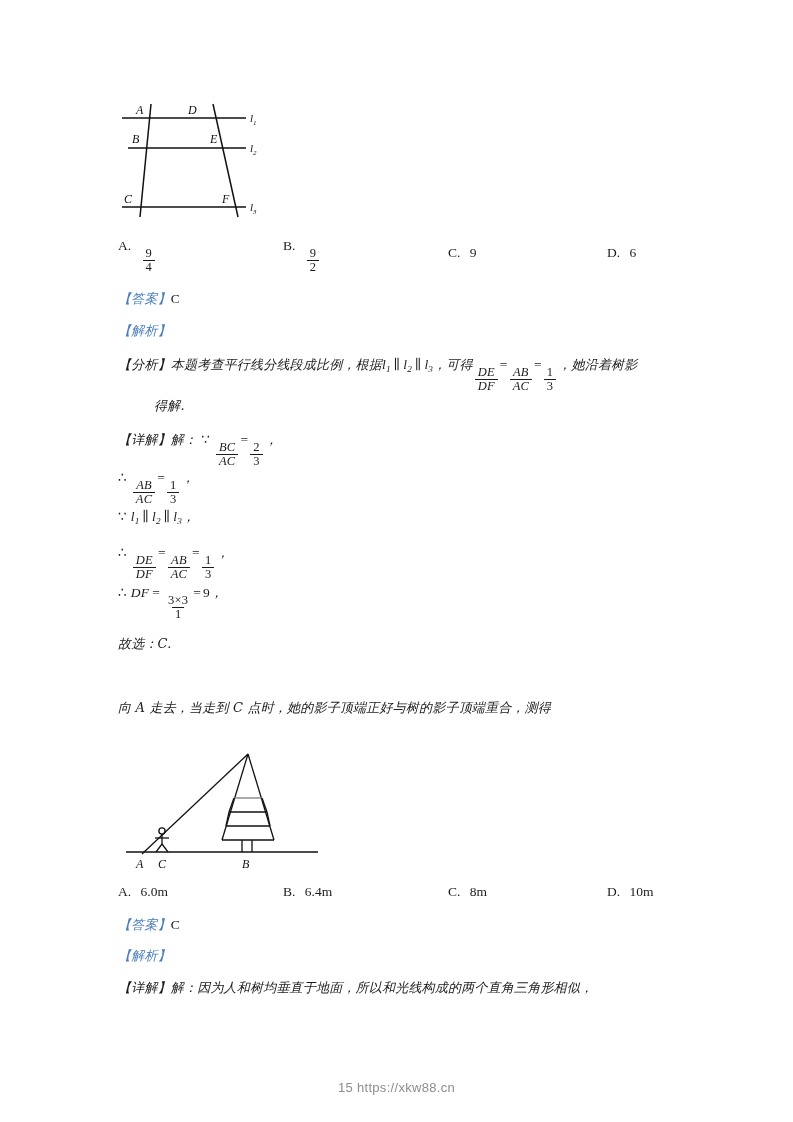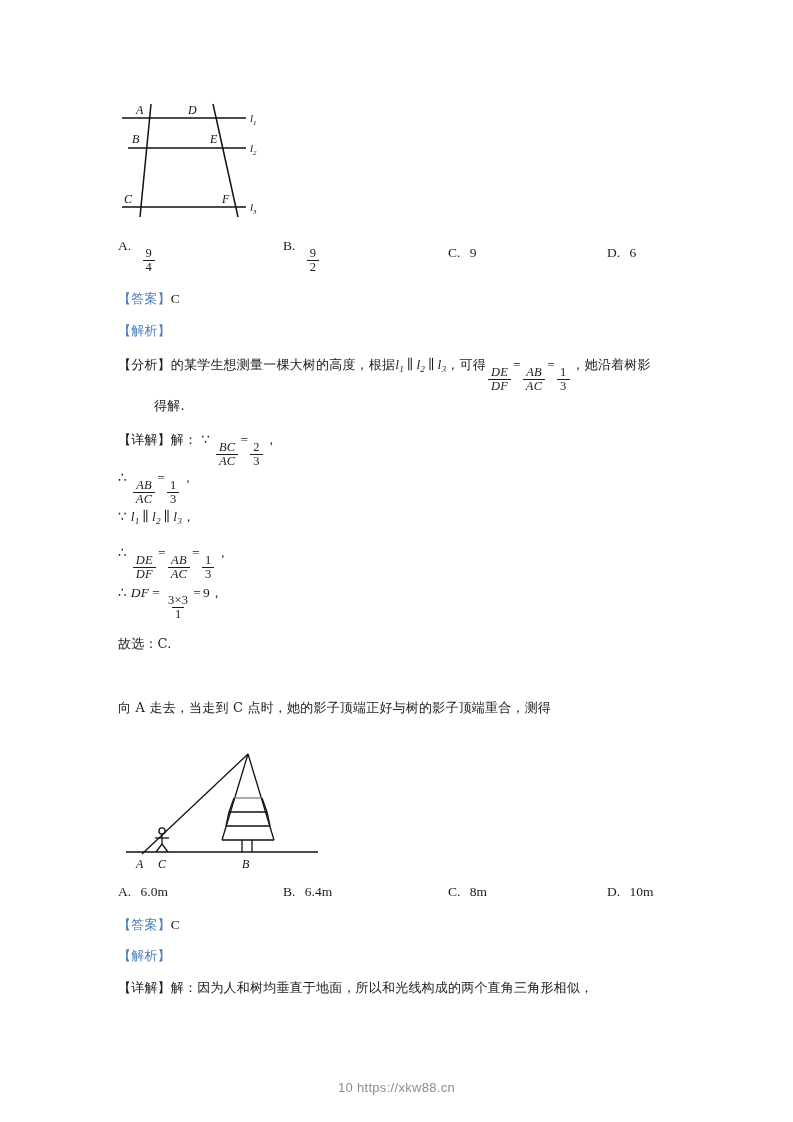--- a/index.html
+++ b/index.html
@@ -14,21 +14,21 @@
   .page{position:relative;width:793px;height:1122px;}
 
   
   .line{
     position:absolute;
     font-size:13.5px;
     line-height:20px;
     white-space:nowrap;
     letter-spacing:.2px;
   }
-  .cn{font-family:"DejaVu Serif","Liberation Serif",serif;font-size:13px;}
+  .cn{font-family:"DejaVu Serif","Liberation Serif",serif;font-size:13px;font-style:italic;}
   .tag{color:#4a7ebb;}
   .blk{color:#1b1b1b;}
   .ital{font-style:italic;font-family:"Liberation Serif",serif;}
 
   
   .frac{
     display:inline-flex;
     flex-direction:column;
     align-items:center;
     vertical-align:-0.52em;
@@ -118,21 +118,21 @@
 
   <div class="line" style="left:118px;top:289px;">
     <span class="cn tag">【答案】</span><span class="blk">C</span>
   </div>
 
   <div class="line" style="left:118px;top:321px;">
     <span class="cn tag">【解析】</span>
   </div>
 
   <div class="line" style="left:118px;top:355px;">
-    <span class="cn blk">【分析】</span><span class="cn">的某学生想测量一棵大树的高度，根据</span><span class="ital"><span>l</span><span class="sub">1</span></span><span style="margin:0 3px;">∥</span><span class="ital"><span>l</span><span class="sub">2</span></span><span style="margin:0 3px;">∥</span><span class="ital"><span>l</span><span class="sub">3</span></span><span class="cn">，可得</span><span class="frac it">
+    <span class="cn blk">【分析】</span><span class="cn">本题考查平行线分线段成比例，根据</span><span class="ital"><span>l</span><span class="sub">1</span></span><span style="margin:0 3px;">∥</span><span class="ital"><span>l</span><span class="sub">2</span></span><span style="margin:0 3px;">∥</span><span class="ital"><span>l</span><span class="sub">3</span></span><span class="cn">，可得</span><span class="frac it">
         <span class="num">DE</span>
         <span class="den">DF</span>
       </span><span>=</span><span class="frac it">
         <span class="num">AB</span>
         <span class="den">AC</span>
       </span><span>=</span><span class="frac">
         <span class="num">1</span>
         <span class="den">3</span>
       </span><span class="cn">，她沿着树影</span>
   </div>
@@ -249,15 +249,15 @@
   </div>
 
   <div class="line" style="left:118px;top:946px;">
     <span class="cn tag">【解析】</span>
   </div>
 
   <div class="line" style="left:118px;top:978px;">
     <span class="cn blk">【详解】</span><span class="cn">解：因为人和树均垂直于地面，所以和光线构成的两个直角三角形相似，</span>
   </div>
 
-  <div class="footer">10 https://xkw88.cn</div>
+  <div class="footer">15 https://xkw88.cn</div>
 
 </div>
 
 </body></html>

